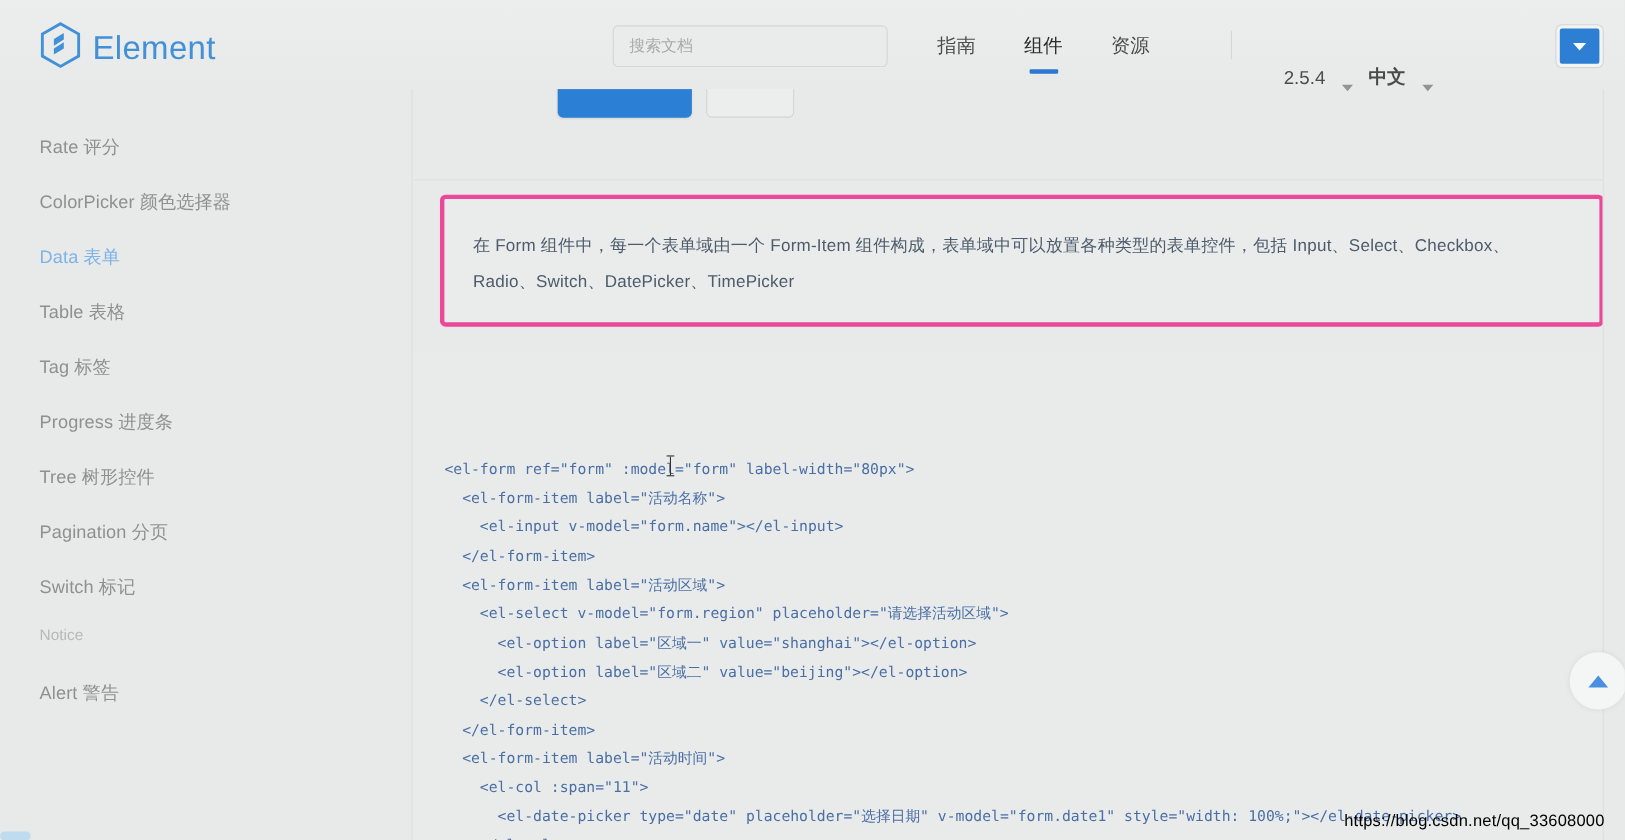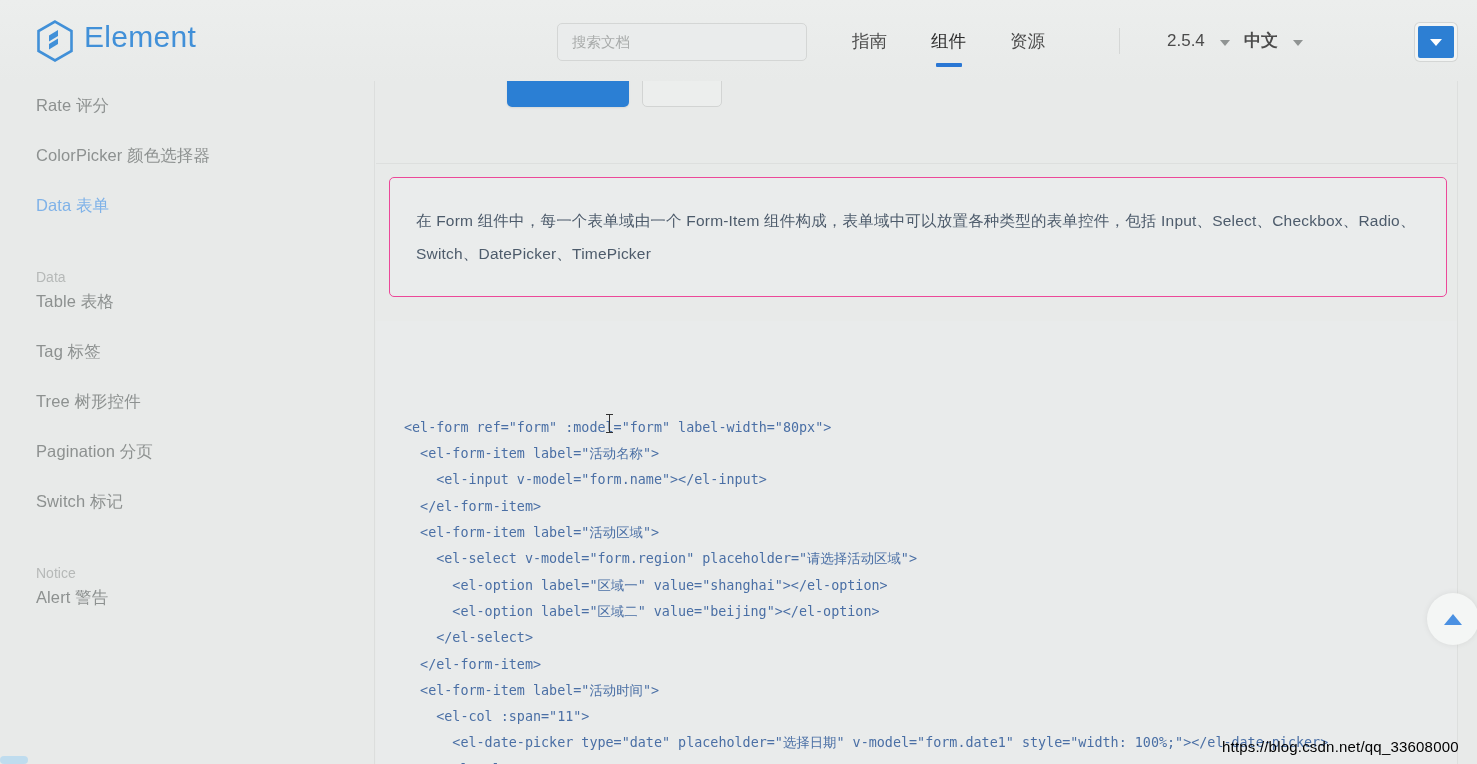--- a/index.html
+++ b/index.html
@@ -13,21 +13,21 @@
   #app { position: relative; width: 1477px; height: 764px; background: #e8eae9; }
 
   
   .header {
     position: absolute; top: 0; left: 0;
     width: 1477px; height: 81px;
     background: linear-gradient(180deg,#eceeed 0%,#e8eae9 100%);
     display: flex; align-items: center;
     z-index: 20;
   }
-  .logo-wrap { display: flex; align-items: flex-start; margin-left: 36px; }
+  .logo-wrap { display: flex; align-items: flex-end; margin-left: 36px; }
   .logo-mark { width: 38px; height: 42px; flex: none; }
   .logo-text {
     margin-left: 10px; font-size: 30px; letter-spacing: 0.3px;
     color: #4190d8; font-weight: 400; font-family: "Liberation Sans", sans-serif;
   }
   .search-box {
     position: absolute; left: 557px; top: 23px;
     width: 250px; height: 38px;
     border: 1px solid #d4d6d5; border-radius: 5px;
     background: #eaecec;
@@ -50,21 +50,21 @@
     position: absolute; bottom: 14px; left: 50%; transform: translateX(-50%);
     width: 26px; height: 4px; background: #2a77d4; border-radius: 1px;
   }
 
   .hdr-divider {
     position: absolute; left: 1119px; top: 28px;
     width: 1px; height: 26px; background: #d5d7d6;
   }
   .hdr-drop {
     position: absolute; top: 0; height: 81px;
-    display: flex; align-items: center; gap: 15px;
+    display: flex; align-items: flex-end; gap: 15px;
     font-size: 17px; color: #4b4b4b; cursor: pointer;
   }
   #version-dropdown { left: 1167px; }
   #lang-dropdown { left: 1244px; font-weight: bold; }
   .chev {
     width: 0; height: 0; border-left: 5px solid transparent;
     border-right: 5px solid transparent; border-top: 6px solid #909493;
     position: relative; top: 2px;
   }
   .theme-btn {
@@ -82,21 +82,21 @@
   
   .sidebar {
     position: absolute; left: 0; top: 81px;
     width: 375px; height: 683px;
     background: #e8eae9;
     border-right: 1px solid #dcdedd;
     padding-top: 14px;
     overflow: hidden;
   }
   .side-link {
-    height: 50px; display: flex; align-items: flex-start;
+    height: 50px; display: flex; align-items: flex-end;
     padding-left: 36px; font-size: 16.5px; color: #8d9190;
     cursor: pointer; letter-spacing: 0.1px;
   }
   .side-link.active { color: #7fb2e8; }
   .side-group {
     height: 46px; display: flex; align-items: flex-end;
     padding-left: 36px; padding-bottom: 6px;
     font-size: 14px; color: #b6b9b8;
   }
   .side-scroll-nub {
@@ -122,23 +122,23 @@
   .btn-default {
     width: 80px; height: 38px; border-radius: 5px;
     background: #eceeed; border: 1px solid #d2d4d3; cursor: pointer;
   }
   .demo-divider {
     position: absolute; left: 0; top: 82px; width: 1081px;
     height: 1px; background: #dddfde;
   }
 
   .info-box {
-    position: absolute; left: 13px; top: 96px;
+    position: absolute; left: 24px; top: 96px;
     width: 1058px; height: 120px;
-    background: #eaecec; border: 1px solid #ec4899; border-radius: 5px;
+    background: #eaecec; border: 4px solid #ec4899; border-radius: 5px;
     padding: 26px 26px;
   }
   .info-box p {
     font-size: 15.5px; line-height: 33px; color: #4d5b6b;
     letter-spacing: 0.2px;
   }
 
   .code-block {
     position: absolute; left: 0; top: 240px;
     width: 1081px; height: 443px;
@@ -236,28 +236,28 @@
   <div class="sidebar">
     <div class="side-link">
         <span>Rate 评分</span>
       </div>
     <div class="side-link">
         <span>ColorPicker 颜色选择器</span>
       </div>
     <div class="side-link active">
         <span>Data 表单</span>
       </div>
-    <div class="side-group">
-        <span>Data</span>
-      </div>
     <div class="side-link">
         <span>Table 表格</span>
       </div>
     <div class="side-link">
         <span>Tag 标签</span>
+      </div>
+    <div class="side-link">
+        <span>Progress 进度条</span>
       </div>
     <div class="side-link">
         <span>Tree 树形控件</span>
       </div>
     <div class="side-link">
         <span>Pagination 分页</span>
       </div>
     <div class="side-link">
         <span>Switch 标记</span>
       </div>

